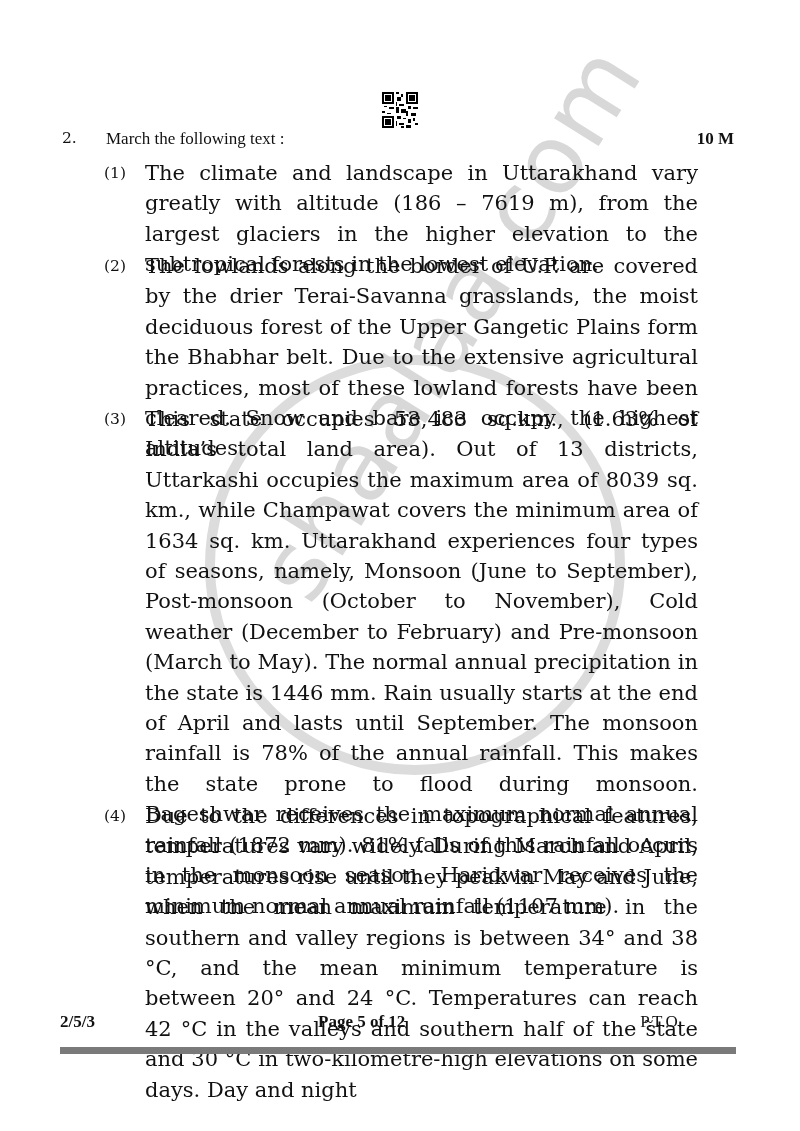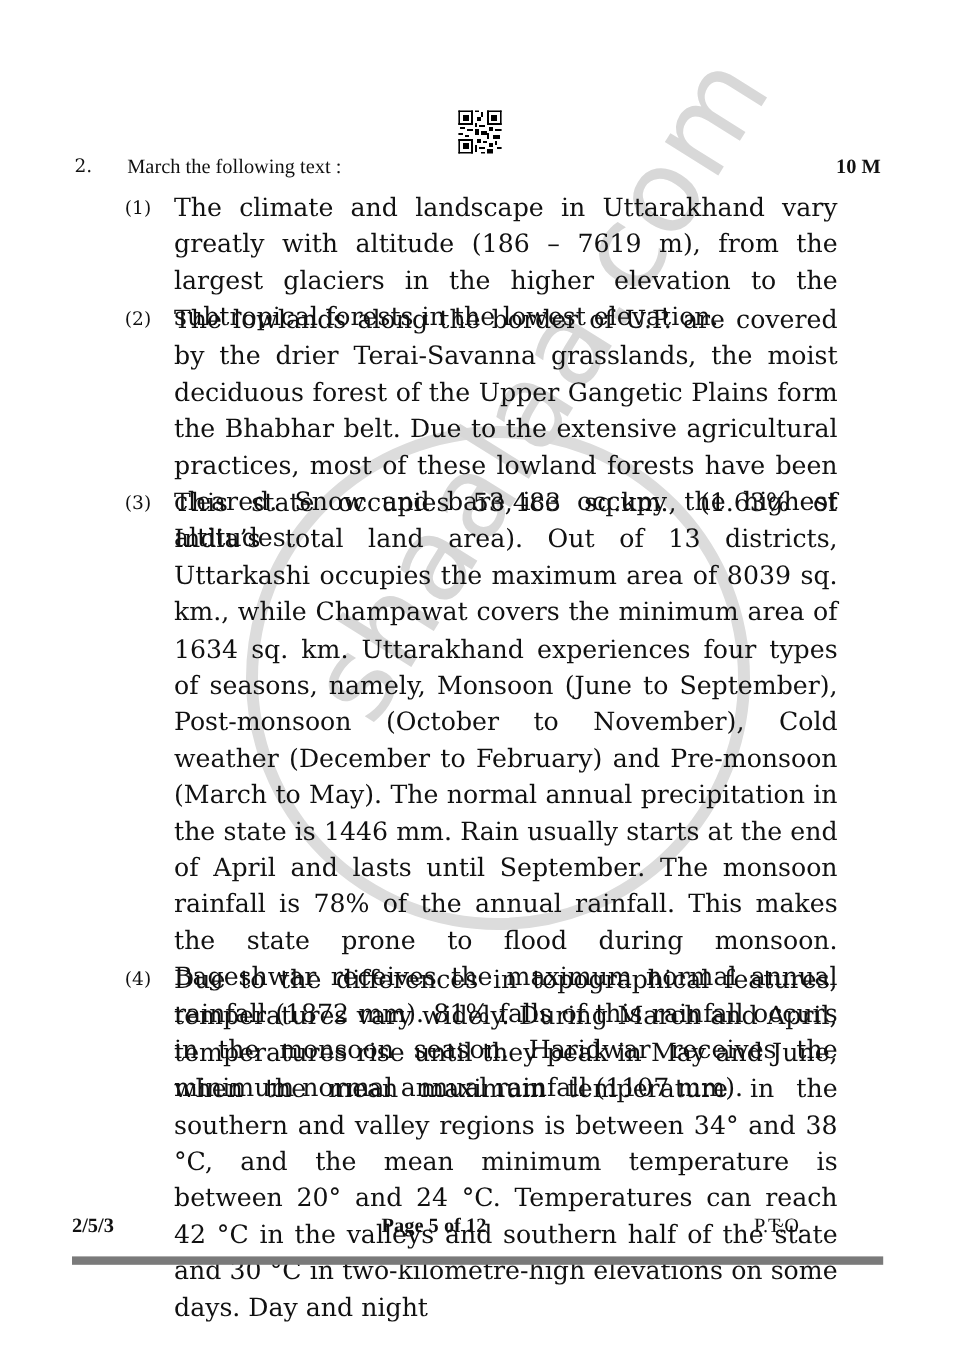--- a/index.html
+++ b/index.html
@@ -35,21 +35,21 @@
     .para .num {
       position: absolute; left: 104px; top: 0; font-size: 15.5px; line-height: 30.4px;
     }
     .para .txt {
       position: absolute; left: 145px; width: 553px; top: 0;
       font-size: 21px; line-height: 30.4px; text-align: justify;
       text-align-last: left;
     }
     .footer {
       position: absolute; top: 1012px; left: 0; width: 732px; height: 24px;
-      font-family: "Liberation Serif", serif; font-size: 17px; font-weight: bold;
+      font-family: "Liberation Serif", serif; font-size: 17px; font-weight: bold; padding-left: 12px;
     }
     .f-code { position: absolute; left: 60px; top: 0; }
     .f-page { position: absolute; left: 318px; top: 0; }
     .f-tilde { position: absolute; left: 644px; top: 0; font-weight: normal; }
     .f-pto { position: absolute; right: 62px; top: 0; font-weight: normal; font-family: Liberation Serif, serif; }
     .rule {
       position: absolute; left: 60px; top: 1047px; width: 676px; height: 7px;
       background: #7a7a7a;
     }
   </style>

